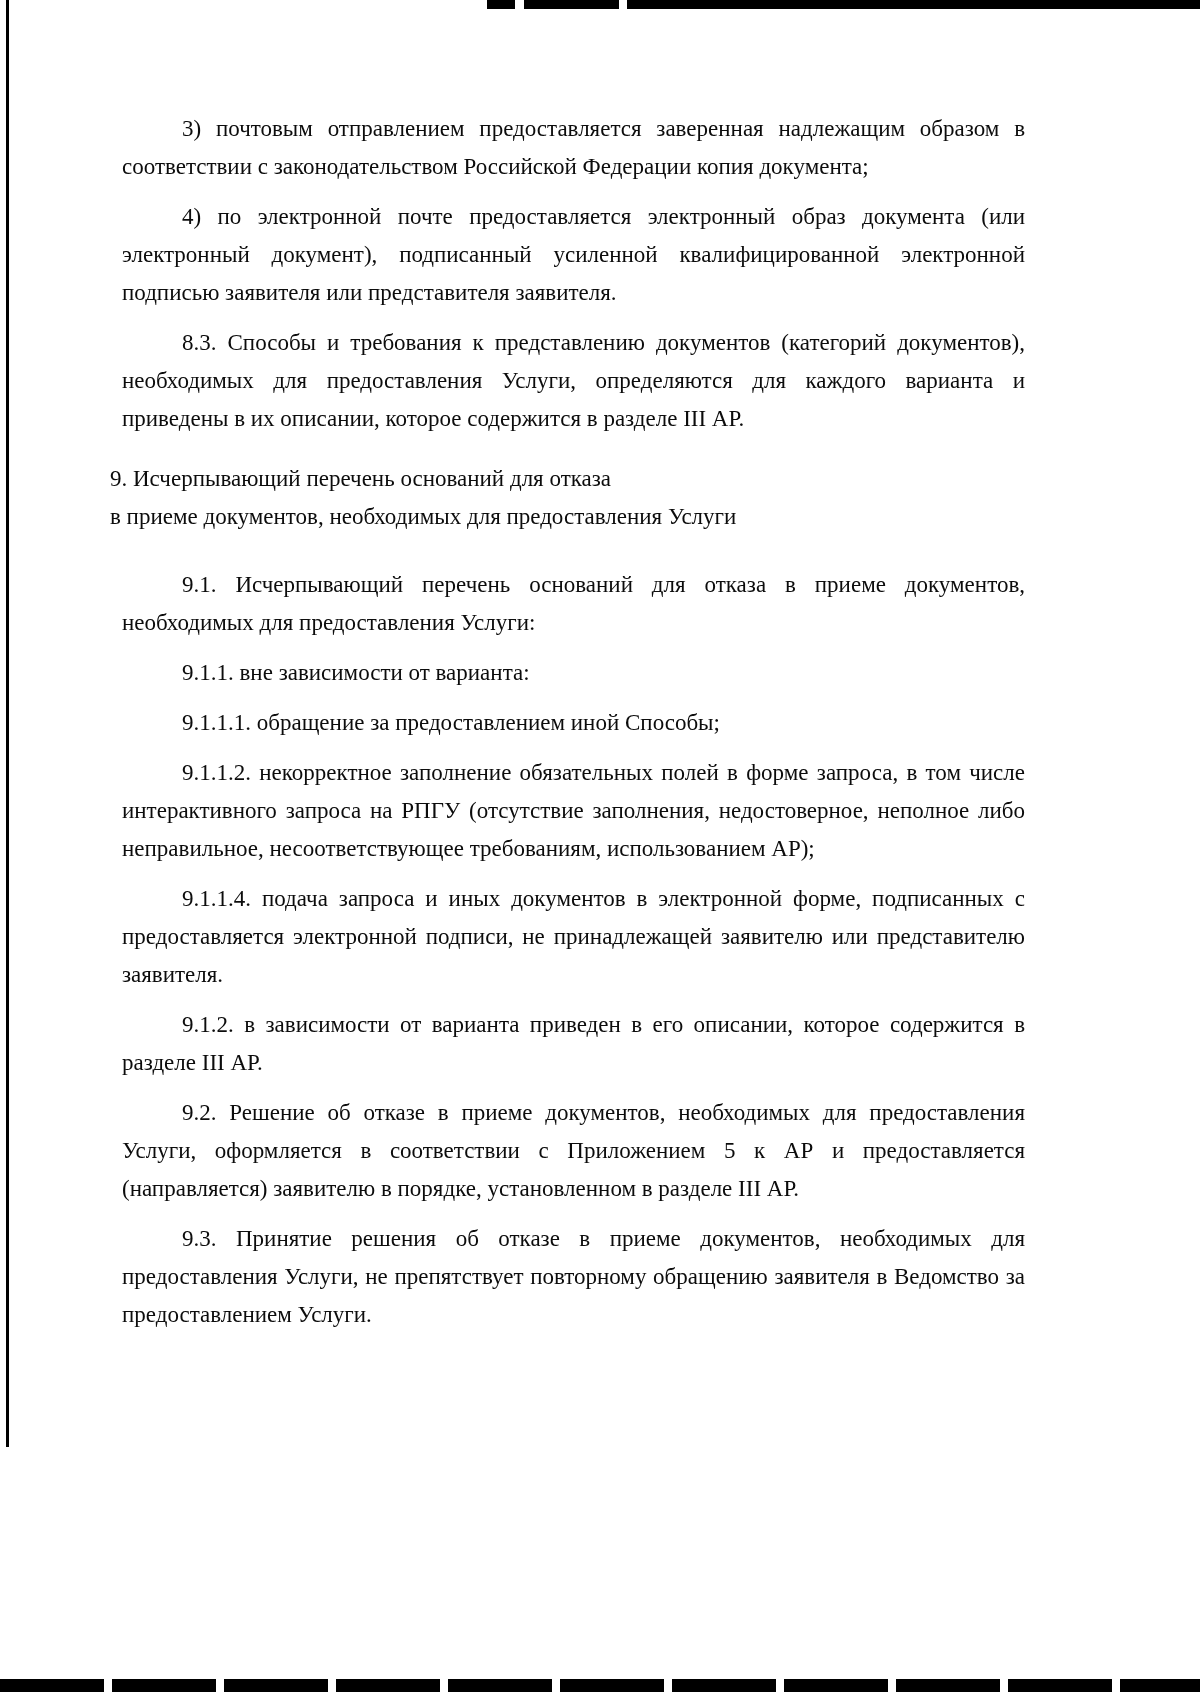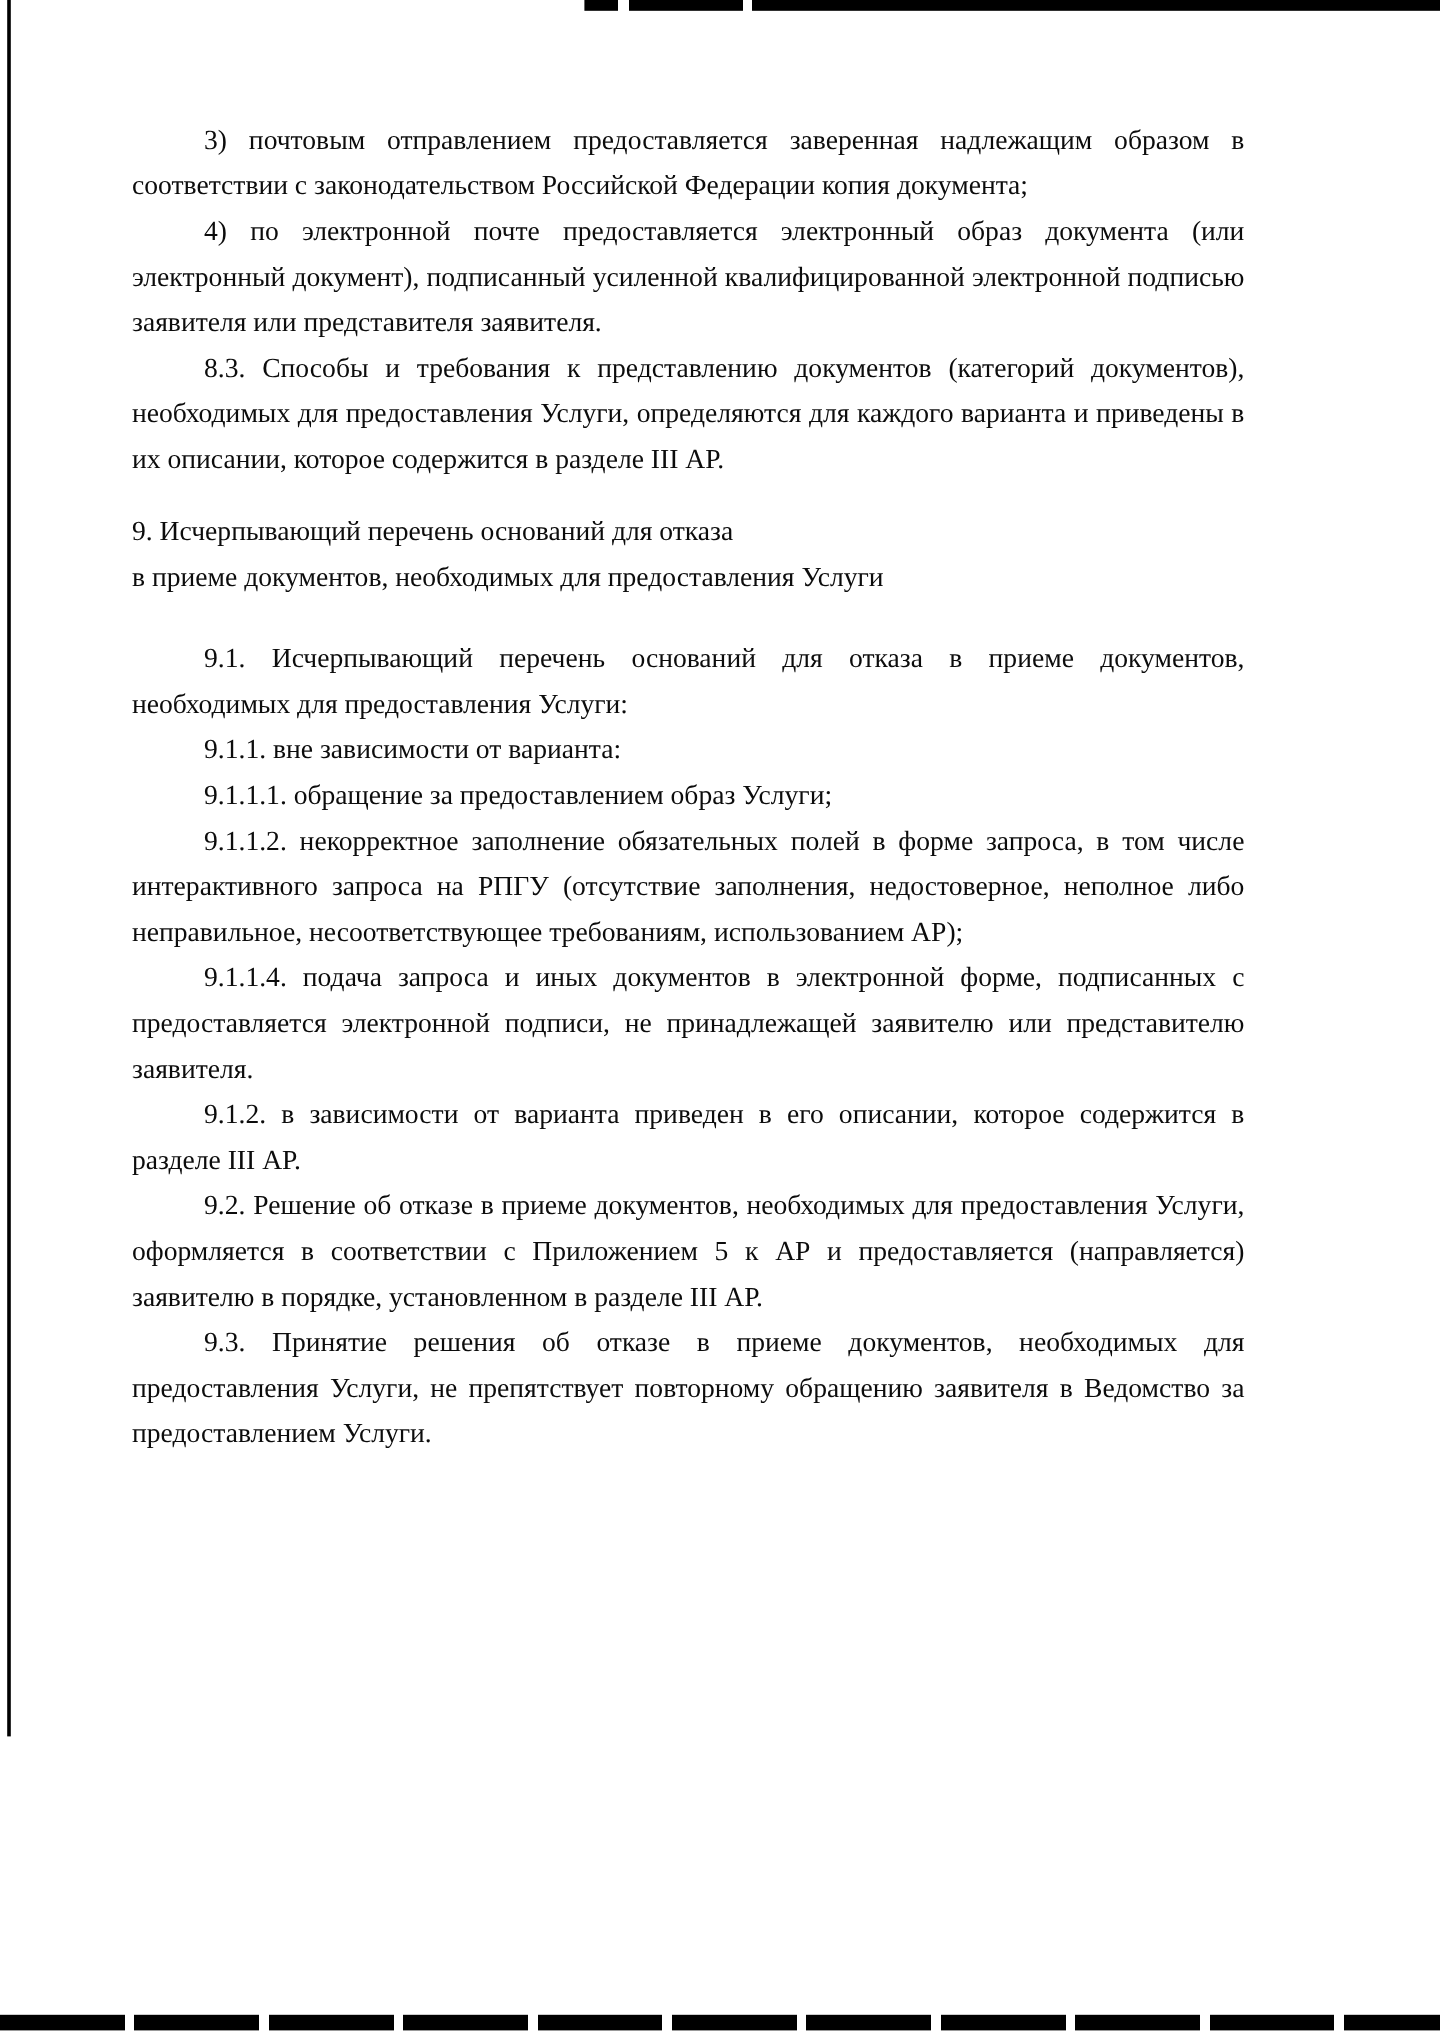--- a/index.html
+++ b/index.html
@@ -48,21 +48,21 @@
   .content {
     padding: 98px 163px 0 110px;
     font-size: 23px;
     line-height: 38px;
   }
   .page-number {
     text-align: center;
     margin-bottom: 34px;
   }
   .para {
-    margin: 0;
+    margin: 12px;
     text-align: justify;
     text-indent: 60px;
   }
   .heading {
     text-align: left;
     margin: 22px 0 30px 0;
   }
 </style>
 </head>
 <body>
@@ -80,21 +80,21 @@
     <p class="para">4) по электронной почте предоставляется электронный образ документа (или электронный документ), подписанный усиленной квалифицированной электронной подписью заявителя или представителя заявителя.</p>
     <p class="para">8.3. Способы и требования к представлению документов (категорий документов), необходимых для предоставления Услуги, определяются для каждого варианта и приведены в их описании, которое содержится в разделе III АР.</p>
 
     <div class="heading">
       <div>9. Исчерпывающий перечень оснований для отказа</div>
       <div>в приеме документов, необходимых для предоставления Услуги</div>
     </div>
 
     <p class="para">9.1. Исчерпывающий перечень оснований для отказа в приеме документов, необходимых для предоставления Услуги:</p>
     <p class="para">9.1.1. вне зависимости от варианта:</p>
-    <p class="para">9.1.1.1. обращение за предоставлением образ Услуги;</p>
+    <p class="para">9.1.1.1. обращение за предоставлением иной Способы;</p>
     <p class="para">9.1.1.2. некорректное заполнение обязательных полей в форме запроса, в том числе интерактивного запроса на РПГУ (отсутствие заполнения, недостоверное, неполное либо неправильное, несоответствующее требованиям, использованием АР);</p>
     <p class="para">9.1.1.4. подача запроса и иных документов в электронной форме, подписанных с предоставляется электронной подписи, не принадлежащей заявителю или представителю заявителя.</p>
     <p class="para">9.1.2. в зависимости от варианта приведен в его описании, которое содержится в разделе III АР.</p>
     <p class="para">9.2. Решение об отказе в приеме документов, необходимых для предоставления Услуги, оформляется в соответствии с Приложением 5 к АР и предоставляется (направляется) заявителю в порядке, установленном в разделе III АР.</p>
     <p class="para">9.3. Принятие решения об отказе в приеме документов, необходимых для предоставления Услуги, не препятствует повторному обращению заявителя в Ведомство за предоставлением Услуги.</p>
 
   </div>
 </div>
 
 </body></html>

